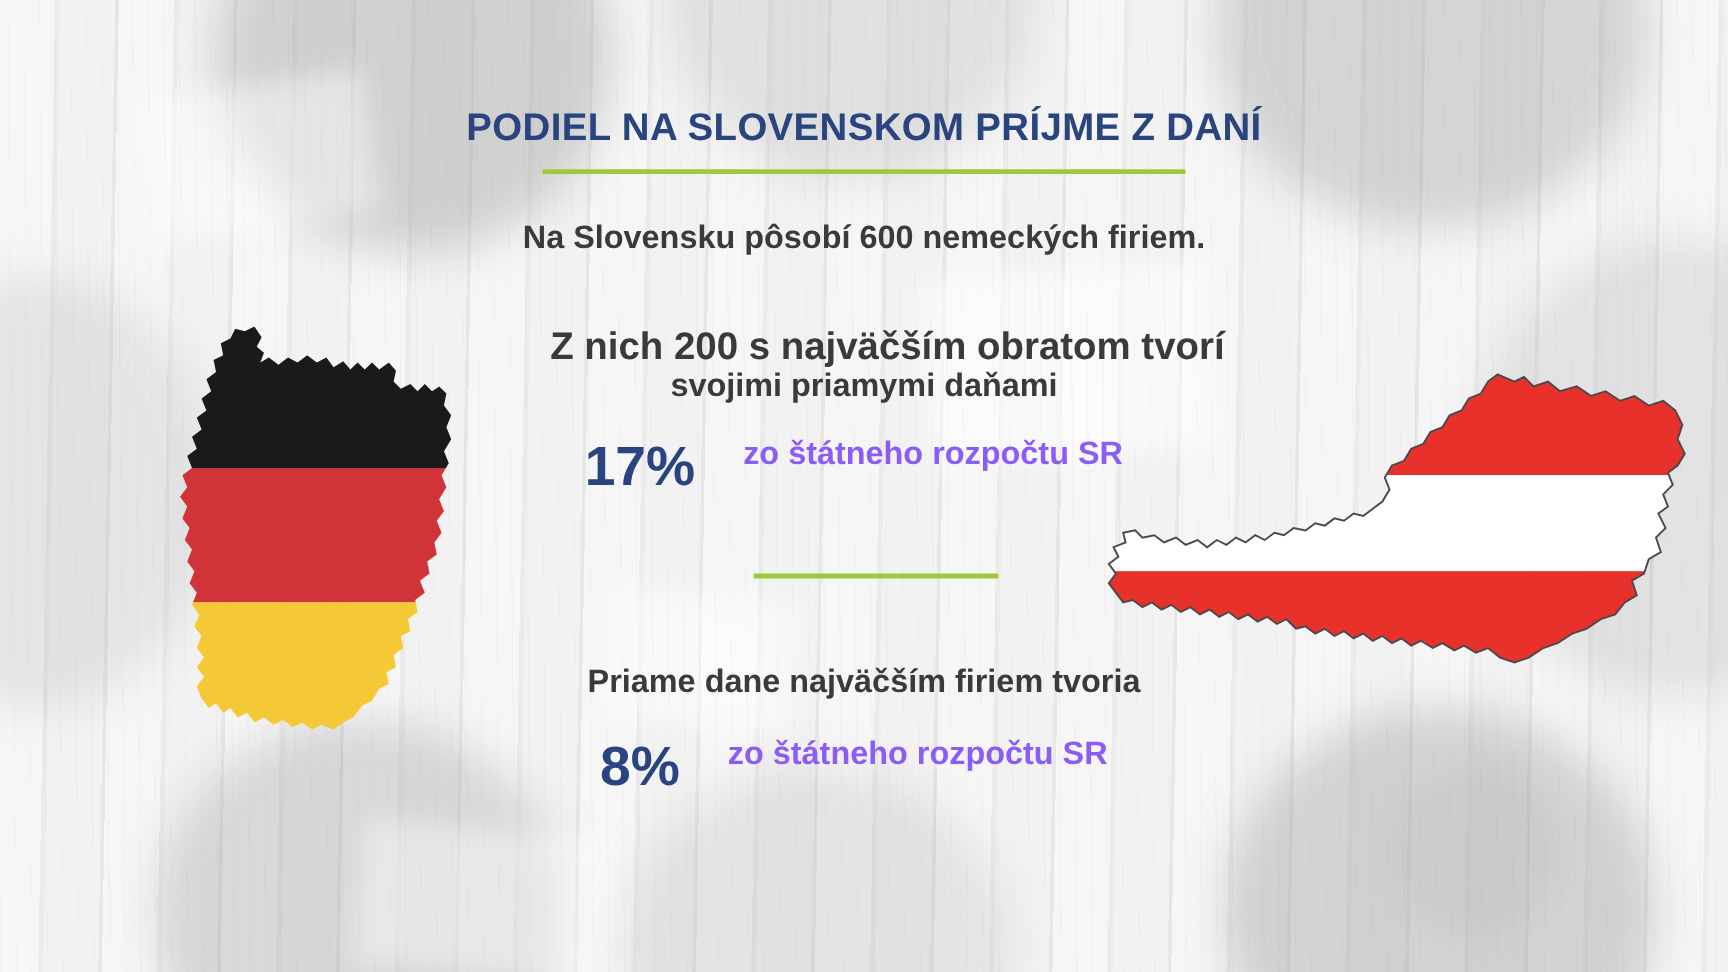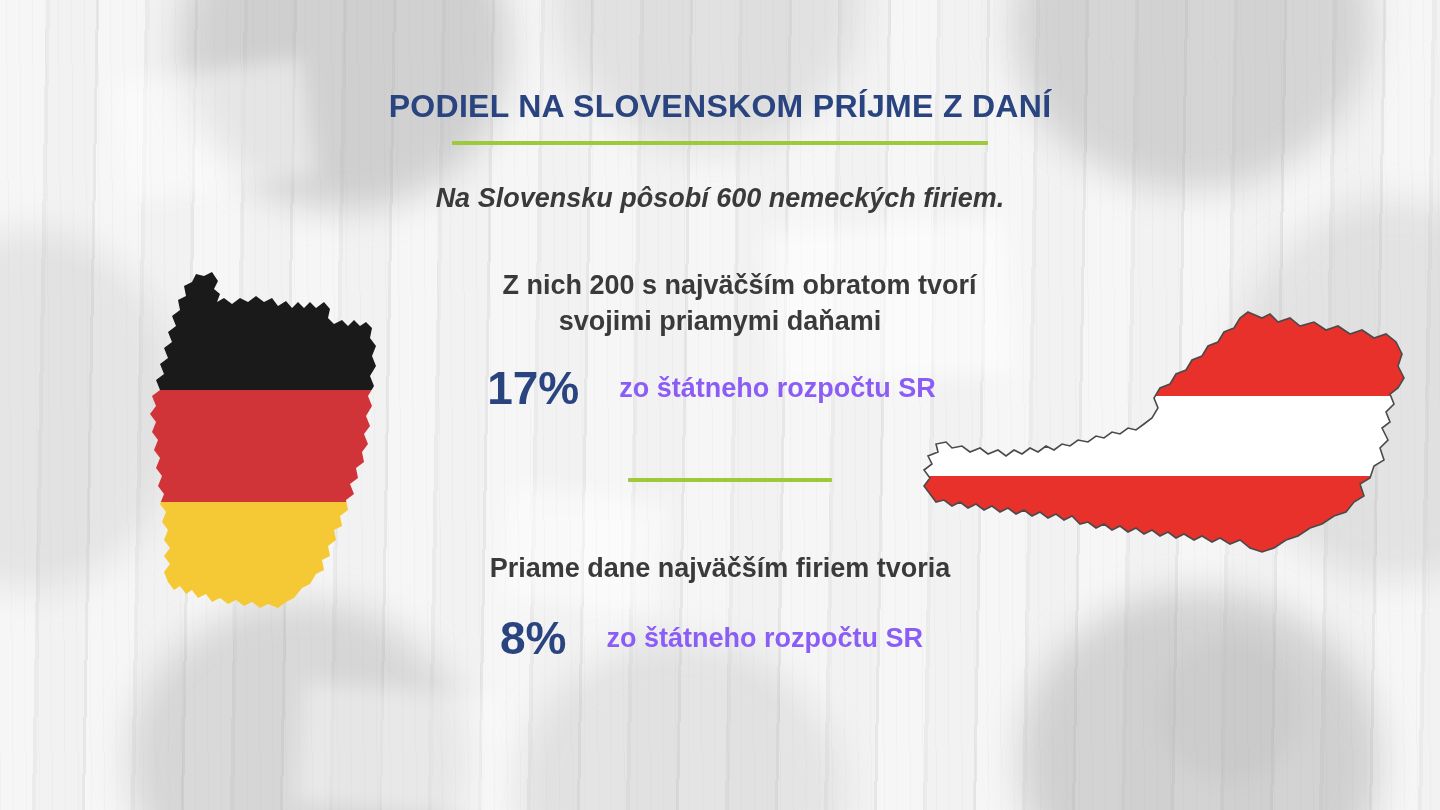--- a/index.html
+++ b/index.html
@@ -94,38 +94,37 @@
     left: 0;
     right: 0;
     text-align: center;
     color: #3a3a3a;
     font-weight: bold;
     white-space: nowrap;
   }
   .lead {
     top: 183px;
     font-size: 27px;
-    font-style: italic;
   }
   .mid1 {
     top: 270px;
-    font-size: 27px;
+    font-size: 32px;
     padding-left: 39px;
   }
   .mid2 {
     top: 306px;
     font-size: 27px;
   }
 
   .stat-row {
     position: absolute;
     left: 0;
     right: 17px;
     display: flex;
-    align-items: center;
+    align-items: flex-start;
     justify-content: center;
     white-space: nowrap;
     gap: 28px;
   }
   .stat-row-17 { top: 365px; }
   .stat-row-8  { top: 615px; }
 
   .pct {
     color: #2a4480;
     font-weight: bold;

